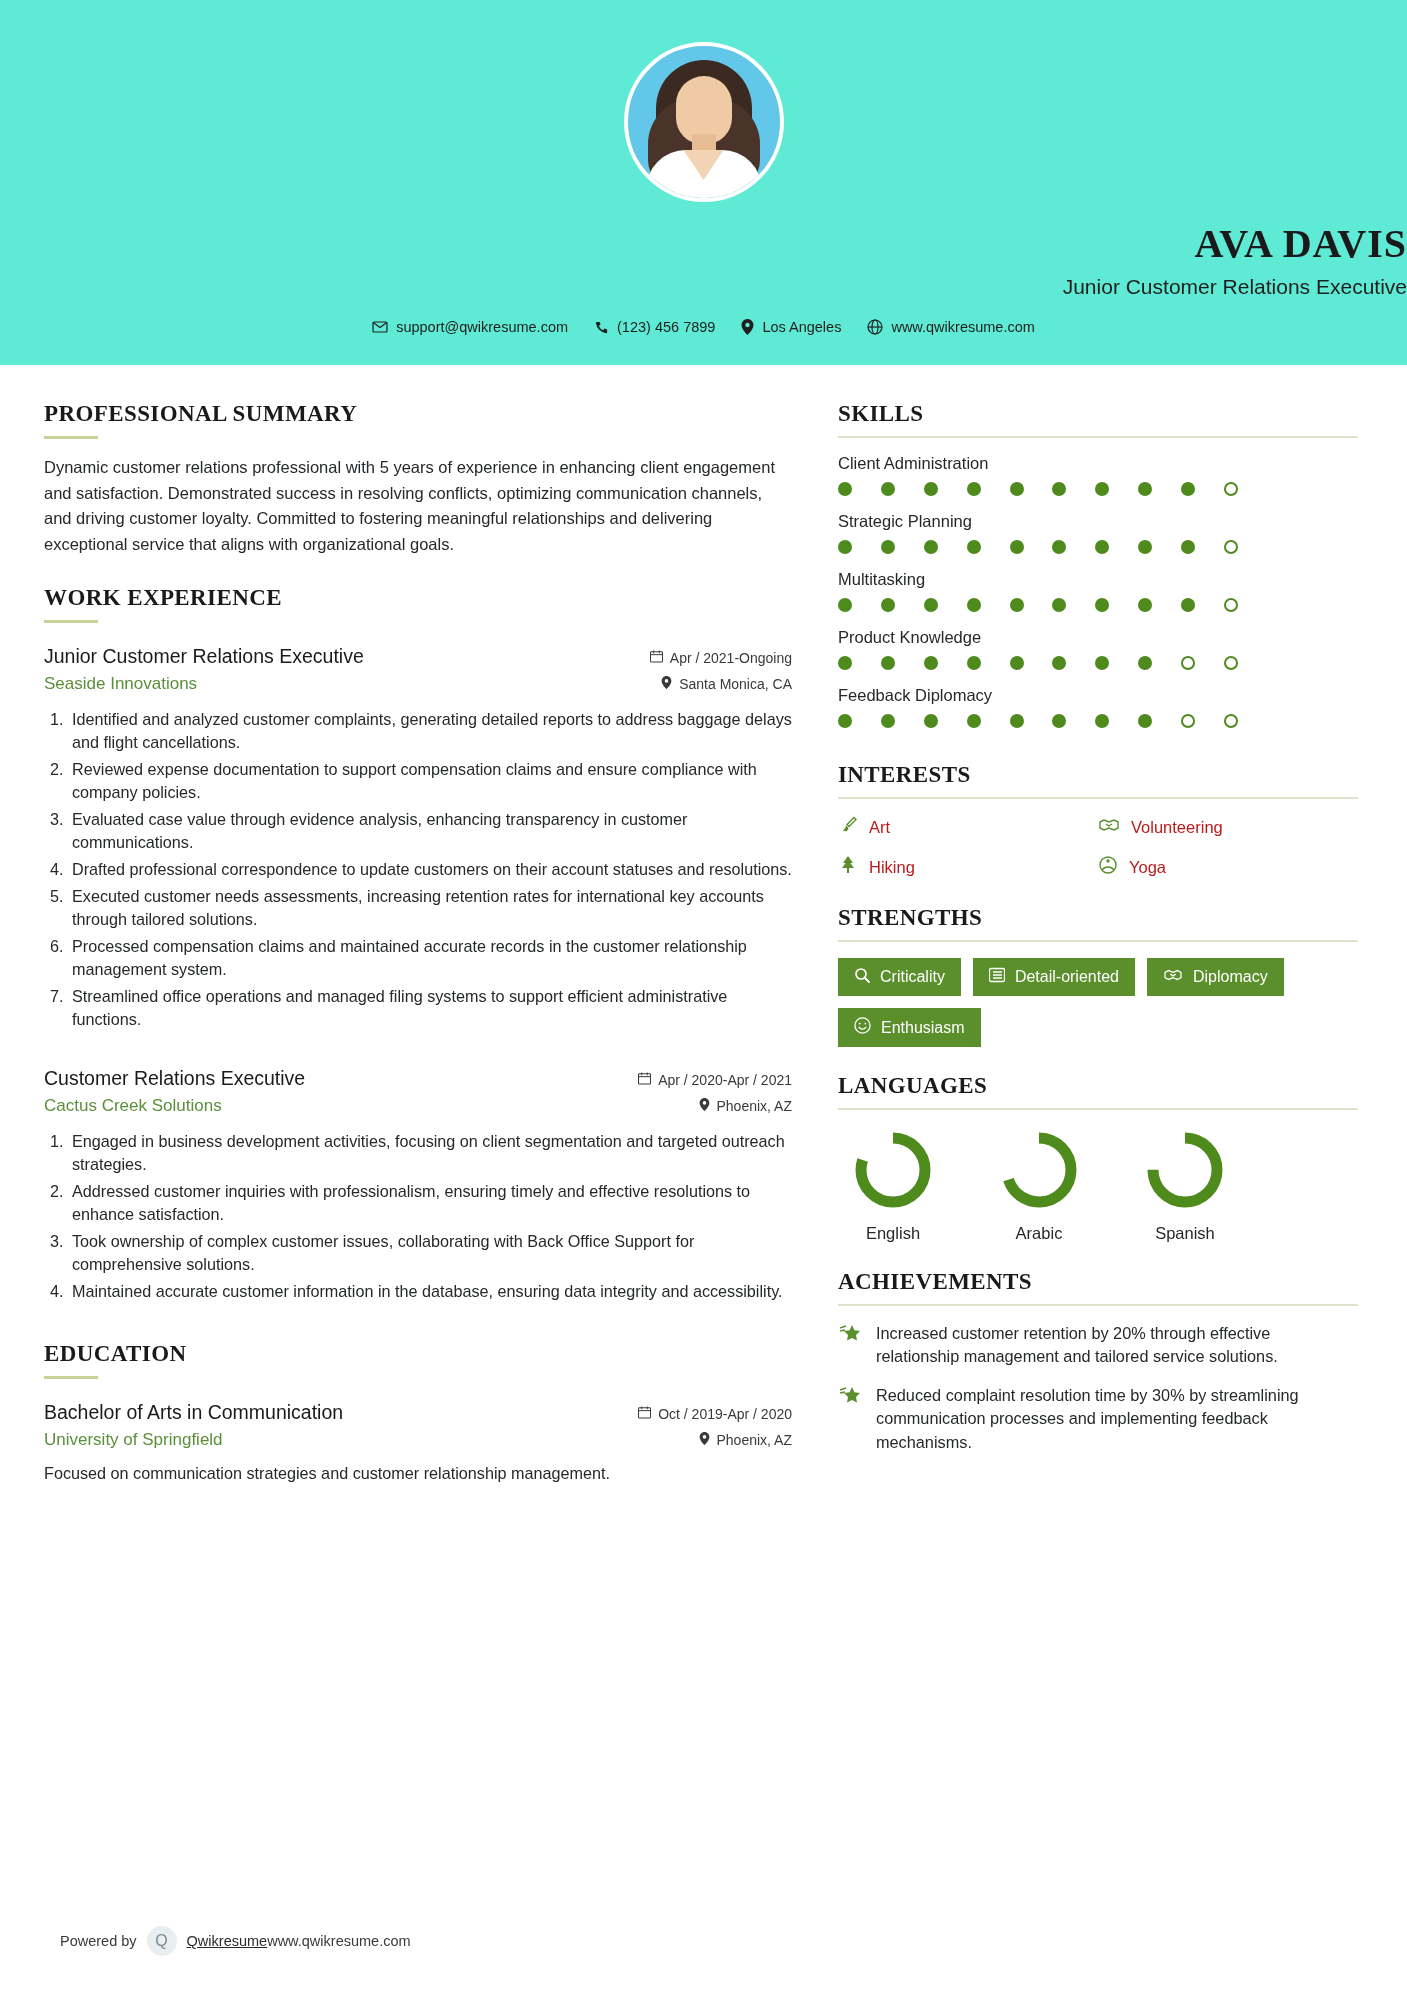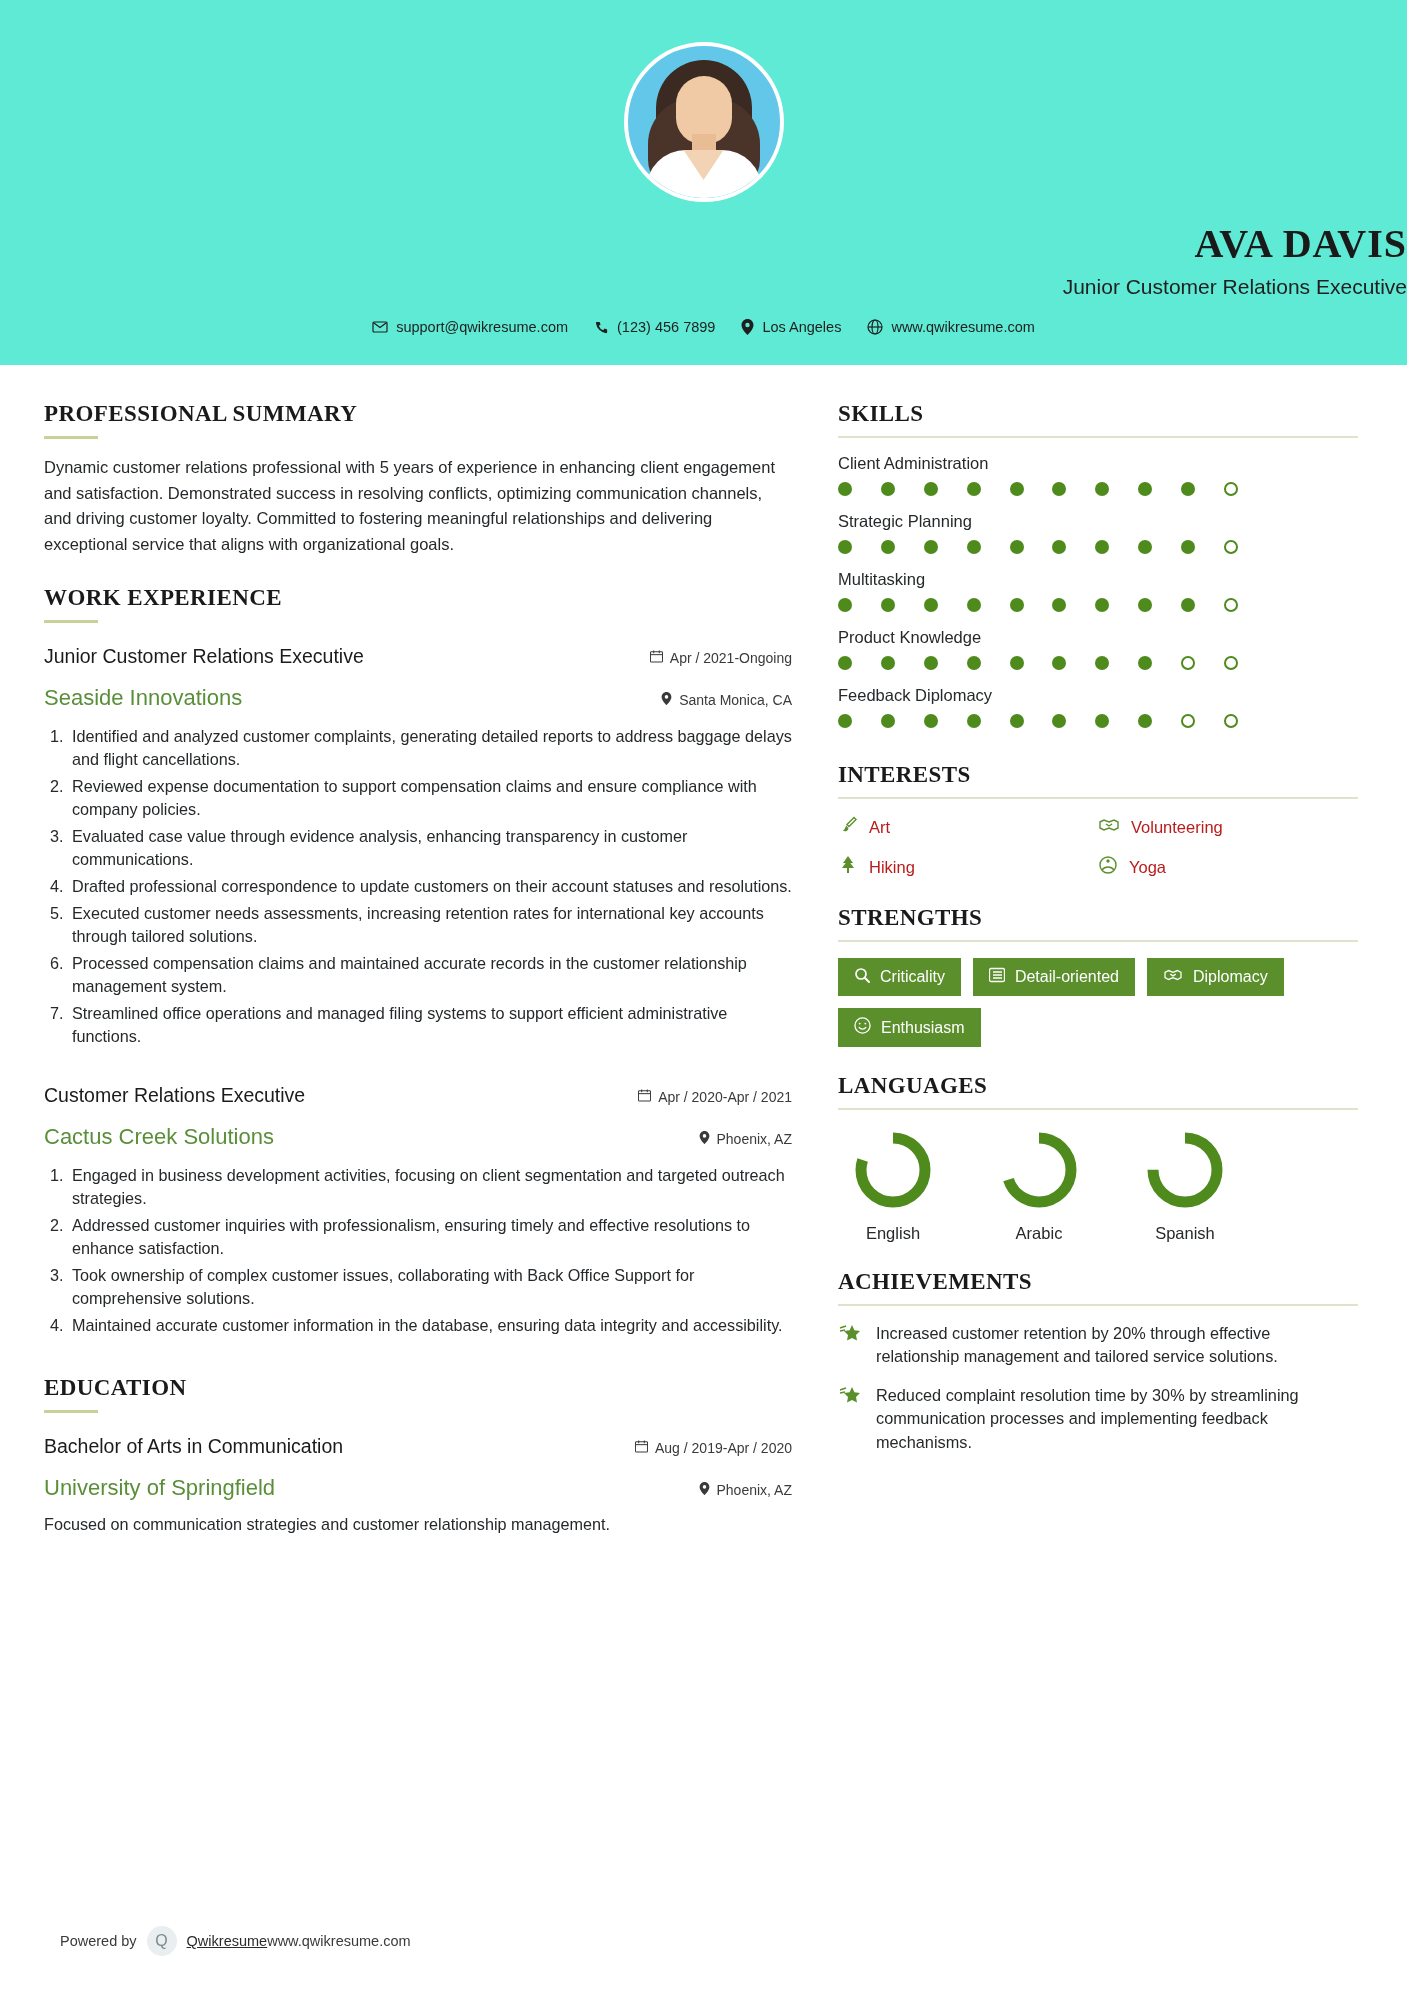--- a/index.html
+++ b/index.html
@@ -138,23 +138,22 @@
     gap: 7px;
     white-space: nowrap;
   }
   .job-sub {
     display: flex;
     justify-content: space-between;
     align-items: baseline;
     margin-top: 6px;
   }
   .job-company {
-    font-size: 22px;
+    font-size: 17px;
     color: #5a8f3a;
-    margin-top: 11px;
   }
   ol.bullets {
     margin: 14px 0 0 24px;
     font-size: 16.2px;
     line-height: 1.42;
     color: #26292b;
   }
   ol.bullets li { margin-bottom: 4px; padding-left: 4px; }
 
   .edu-desc {
@@ -391,21 +390,21 @@
           <div class="job-head">
             <div class="job-title">Bachelor of Arts in Communication</div>
             <div class="job-meta">
               <span>
                 <svg width="13" height="13" viewBox="0 0 14 14">
                     <rect x="0.5" y="2" width="13" height="11" rx="1" fill="none" stroke="#3a3a3a" stroke-width="1.1"></rect>
                     <path d="M0.5 5h13" stroke="#3a3a3a" stroke-width="1.1"></path>
                     <path d="M4 0.5v3M10 0.5v3" stroke="#3a3a3a" stroke-width="1.1"></path>
                   </svg>
               </span>
-              <span>Aug / 2019-Apr / 2020</span>
+              <span>Oct / 2019-Apr / 2020</span>
             </div>
           </div>
           <div class="job-sub">
             <div class="job-company">University of Springfield</div>
             <div class="job-meta">
               <span>
                 <svg width="11" height="13" viewBox="0 0 12 16">
                     <path d="M6 0C2.7 0 0 2.7 0 6c0 4.5 6 10 6 10s6-5.5 6-10c0-3.3-2.7-6-6-6zm0 8.2A2.2 2.2 0 1 1 6 3.8a2.2 2.2 0 0 1 0 4.4z" fill="#3a3a3a"></path>
                   </svg>
               </span>

